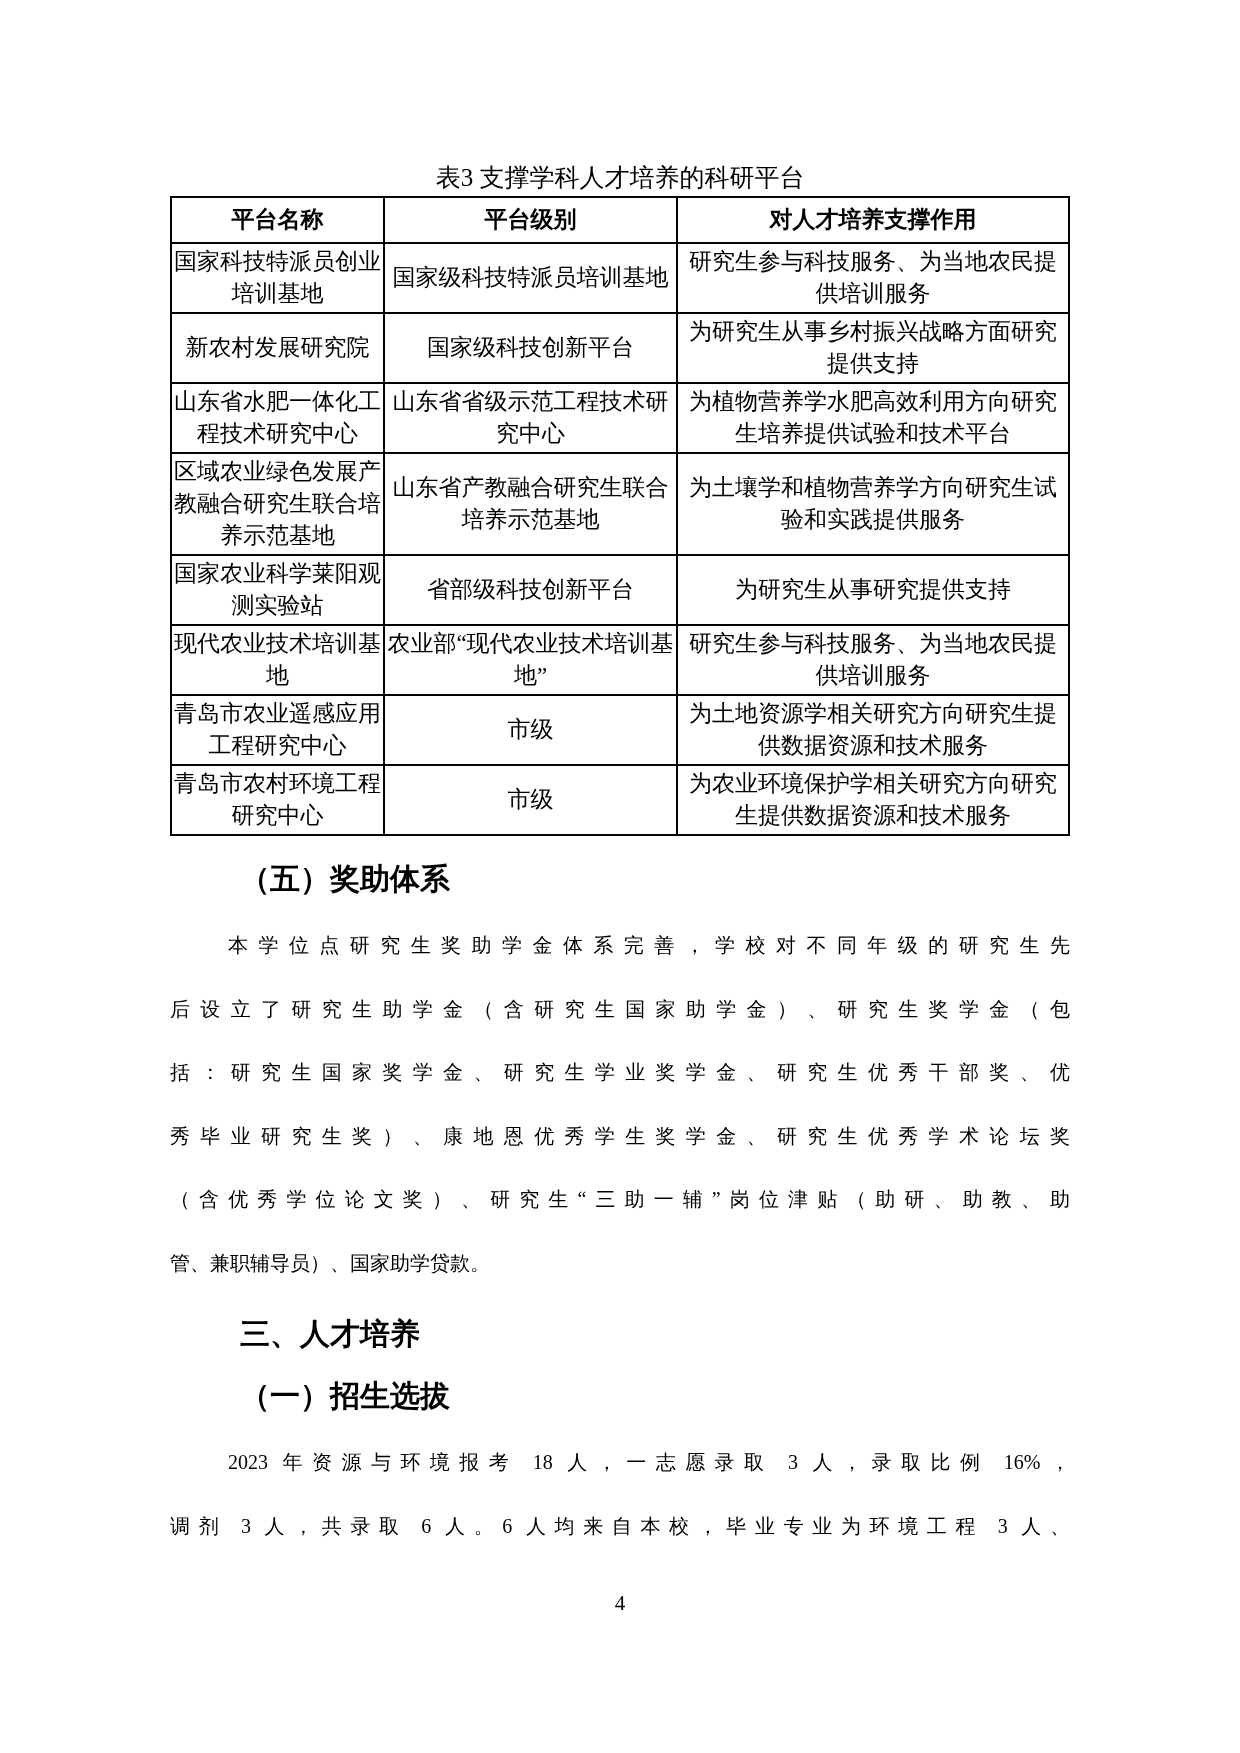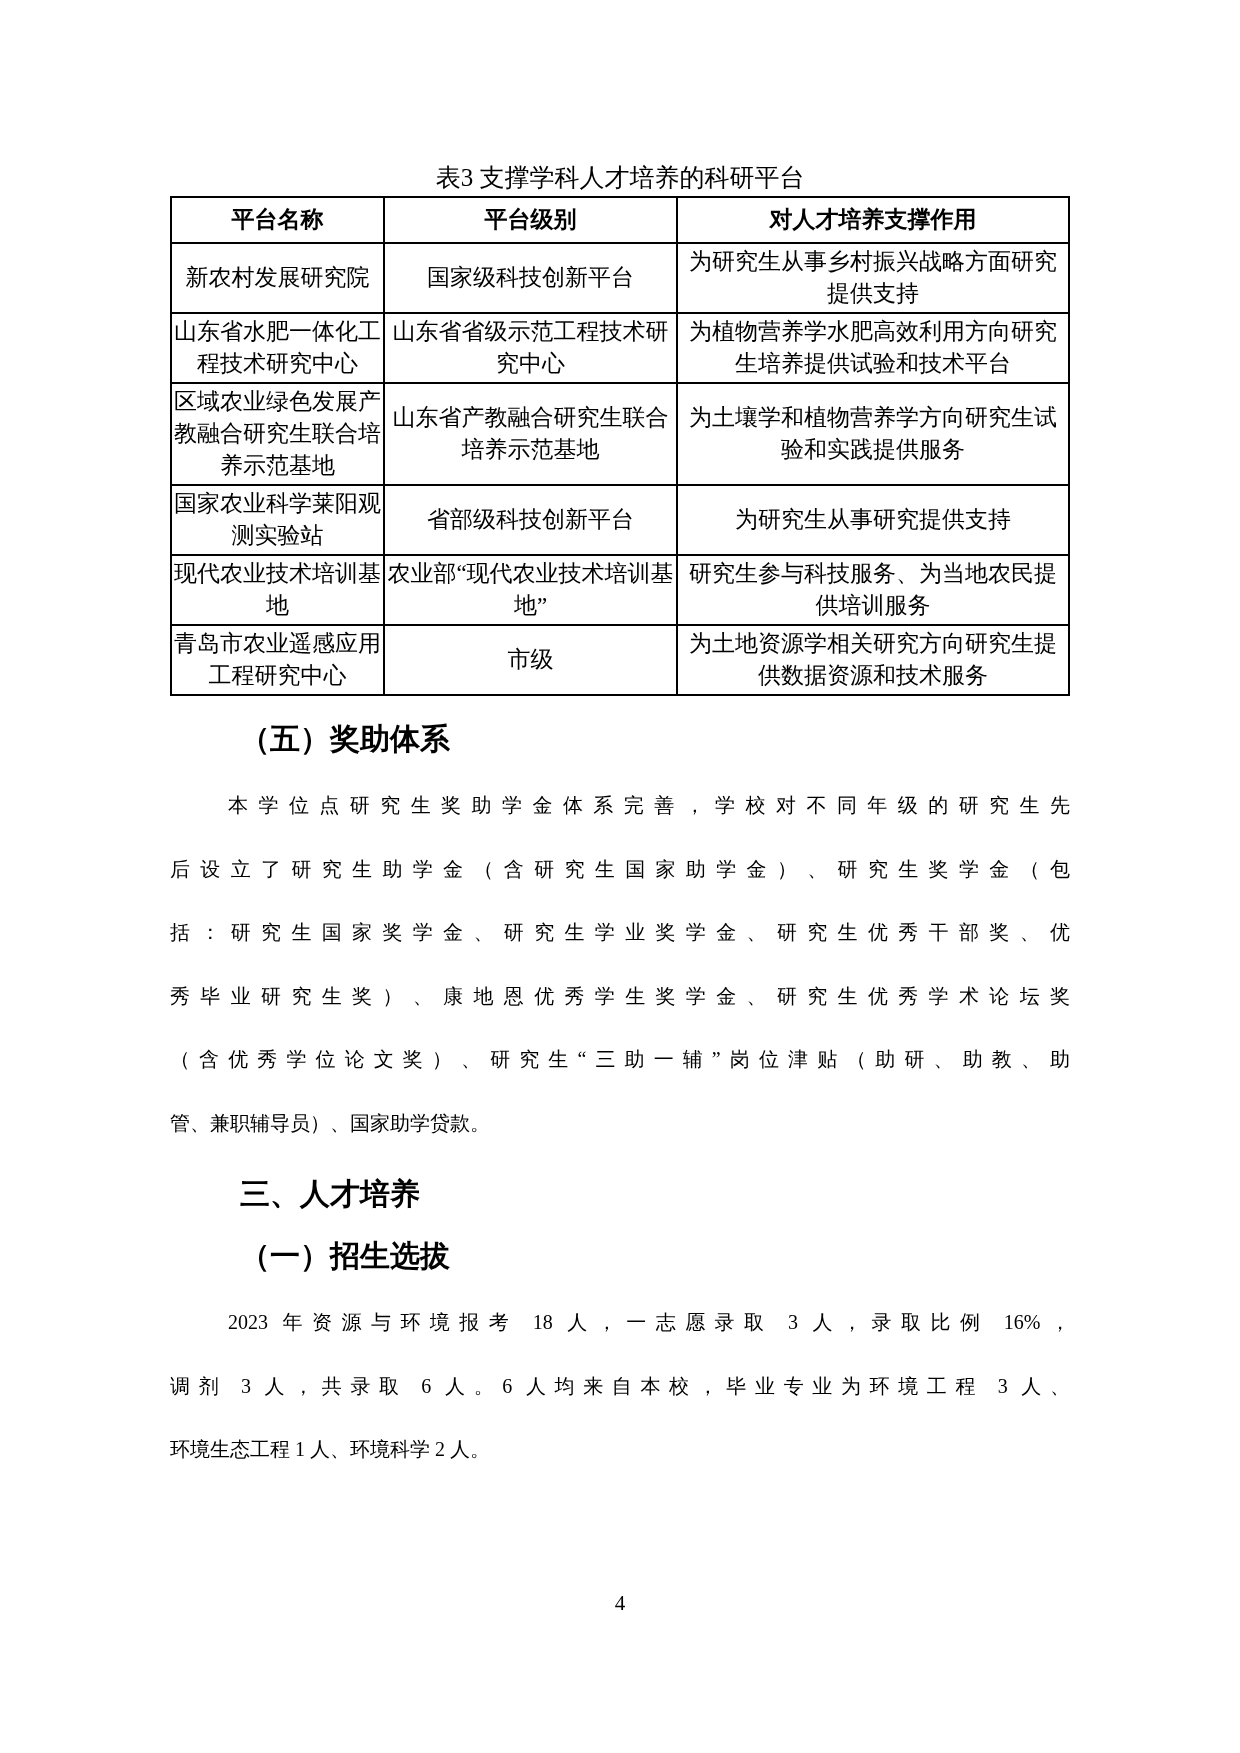--- a/index.html
+++ b/index.html
@@ -84,20 +84,25 @@
     </colgroup>
     <thead>
       <tr>
         <th>平台名称</th>
         <th>平台级别</th>
         <th>对人才培养支撑作用</th>
       </tr>
     </thead>
     <tbody>
       <tr>
+        <td>国家科技特派员创业培训基地</td>
+        <td>国家级科技特派员培训基地</td>
+        <td>研究生参与科技服务、为当地农民提供培训服务</td>
+      </tr>
+      <tr>
         <td>新农村发展研究院</td>
         <td>国家级科技创新平台</td>
         <td>为研究生从事乡村振兴战略方面研究提供支持</td>
       </tr>
       <tr>
         <td>山东省水肥一体化工程技术研究中心</td>
         <td>山东省省级示范工程技术研究中心</td>
         <td>为植物营养学水肥高效利用方向研究生培养提供试验和技术平台</td>
       </tr>
       <tr>
@@ -113,20 +118,25 @@
       <tr>
         <td>现代农业技术培训基地</td>
         <td>农业部“现代农业技术培训基地”</td>
         <td>研究生参与科技服务、为当地农民提供培训服务</td>
       </tr>
       <tr>
         <td>青岛市农业遥感应用工程研究中心</td>
         <td>市级</td>
         <td>为土地资源学相关研究方向研究生提供数据资源和技术服务</td>
       </tr>
+      <tr>
+        <td>青岛市农村环境工程研究中心</td>
+        <td>市级</td>
+        <td>为农业环境保护学相关研究方向研究生提供数据资源和技术服务</td>
+      </tr>
     </tbody>
   </table>
 
   <div class="heading scholarship">（五）奖助体系</div>
 
   <div class="para">
     <div class="line first">本学位点研究生奖助学金体系完善，学校对不同年级的研究生先</div>
     <div class="line">后设立了研究生助学金（含研究生国家助学金）、研究生奖学金（包</div>
     <div class="line">括：研究生国家奖学金、研究生学业奖学金、研究生优秀干部奖、优</div>
     <div class="line">秀毕业研究生奖）、康地恩优秀学生奖学金、研究生优秀学术论坛奖</div>
@@ -134,18 +144,17 @@
     <div class="line last">管、兼职辅导员）、国家助学贷款。</div>
   </div>
 
   <div class="heading talent">三、人才培养</div>
 
   <div class="heading admission">（一）招生选拔</div>
 
   <div class="para">
     <div class="line first">2023 年资源与环境报考 18 人，一志愿录取 3 人，录取比例 16%，</div>
     <div class="line">调剂 3 人，共录取 6 人。6 人均来自本校，毕业专业为环境工程 3 人、</div>
-    <div class="line last">环境生态工程 1 人、环境科学 2 人。</div>
   </div>
 
   <div class="page-num">4</div>
 
 </div>
 
 </body></html>

